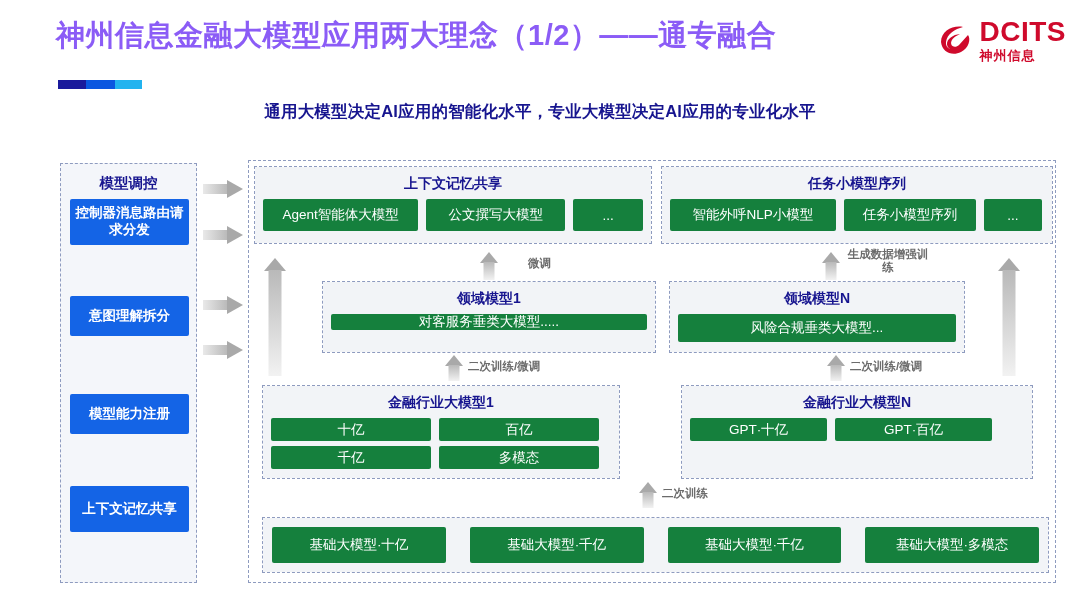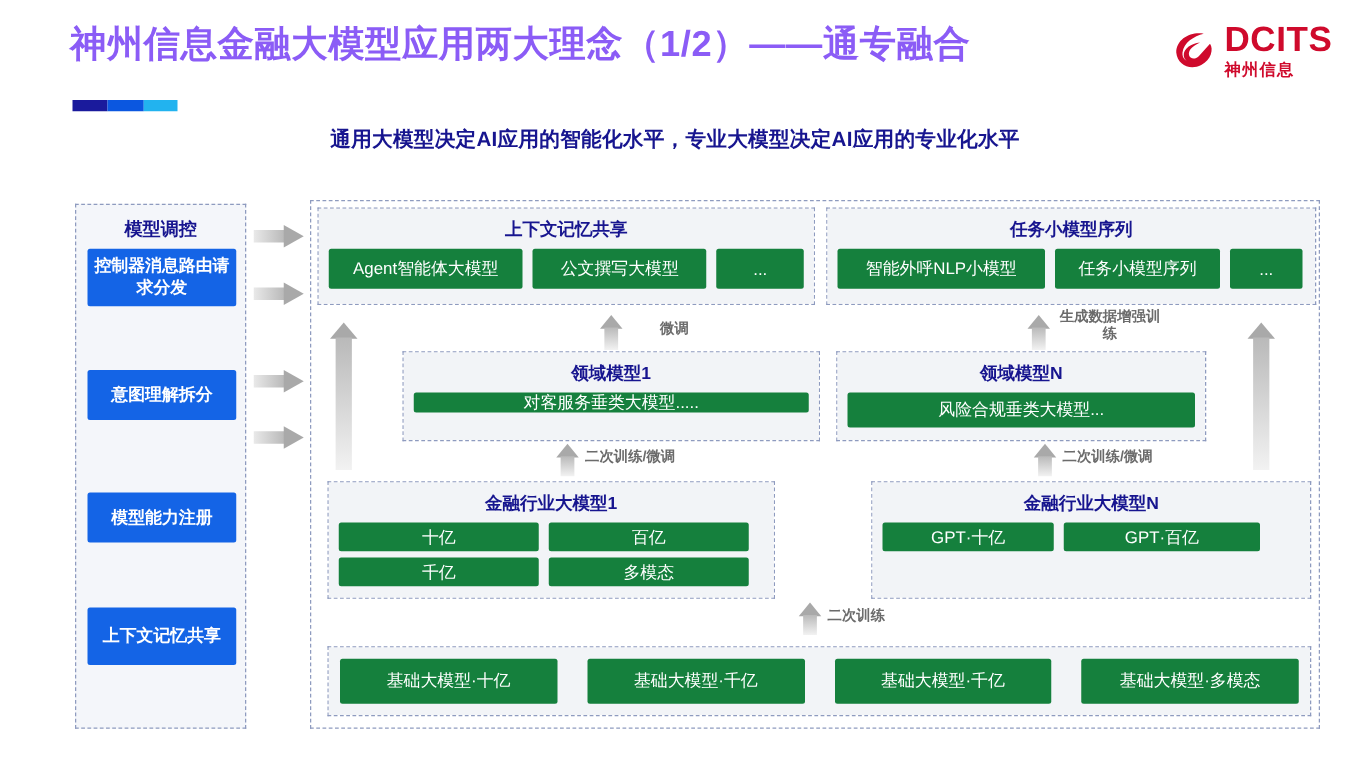--- a/index.html
+++ b/index.html
@@ -240,21 +240,21 @@
         <div class="bbox" style="width:160px;height:23px;">十亿</div>
         <div class="bbox" style="width:160px;height:23px;">百亿</div>
       </div>
       <div class="row">
         <div class="bbox" style="width:160px;height:23px;">千亿</div>
         <div class="bbox" style="width:160px;height:23px;">多模态</div>
       </div>
     </div>
   </div>
 
-  <div class="grp" style="left:697px;top:385px;width:352px;height:94px;">
+  <div class="grp" style="left:681px;top:385px;width:352px;height:94px;">
     <div class="panel">
       <div class="grp-title">金融行业大模型N</div>
       <div class="row" style="margin-bottom:5px;">
         <div class="bbox" style="width:137px;height:23px;">GPT·十亿</div>
         <div class="bbox" style="width:157px;height:23px;">GPT·百亿</div>
       </div>
     </div>
   </div>
 
   <div class="up-arrow small" style="left:637px;top:482px;width:22px;height:26px;">

